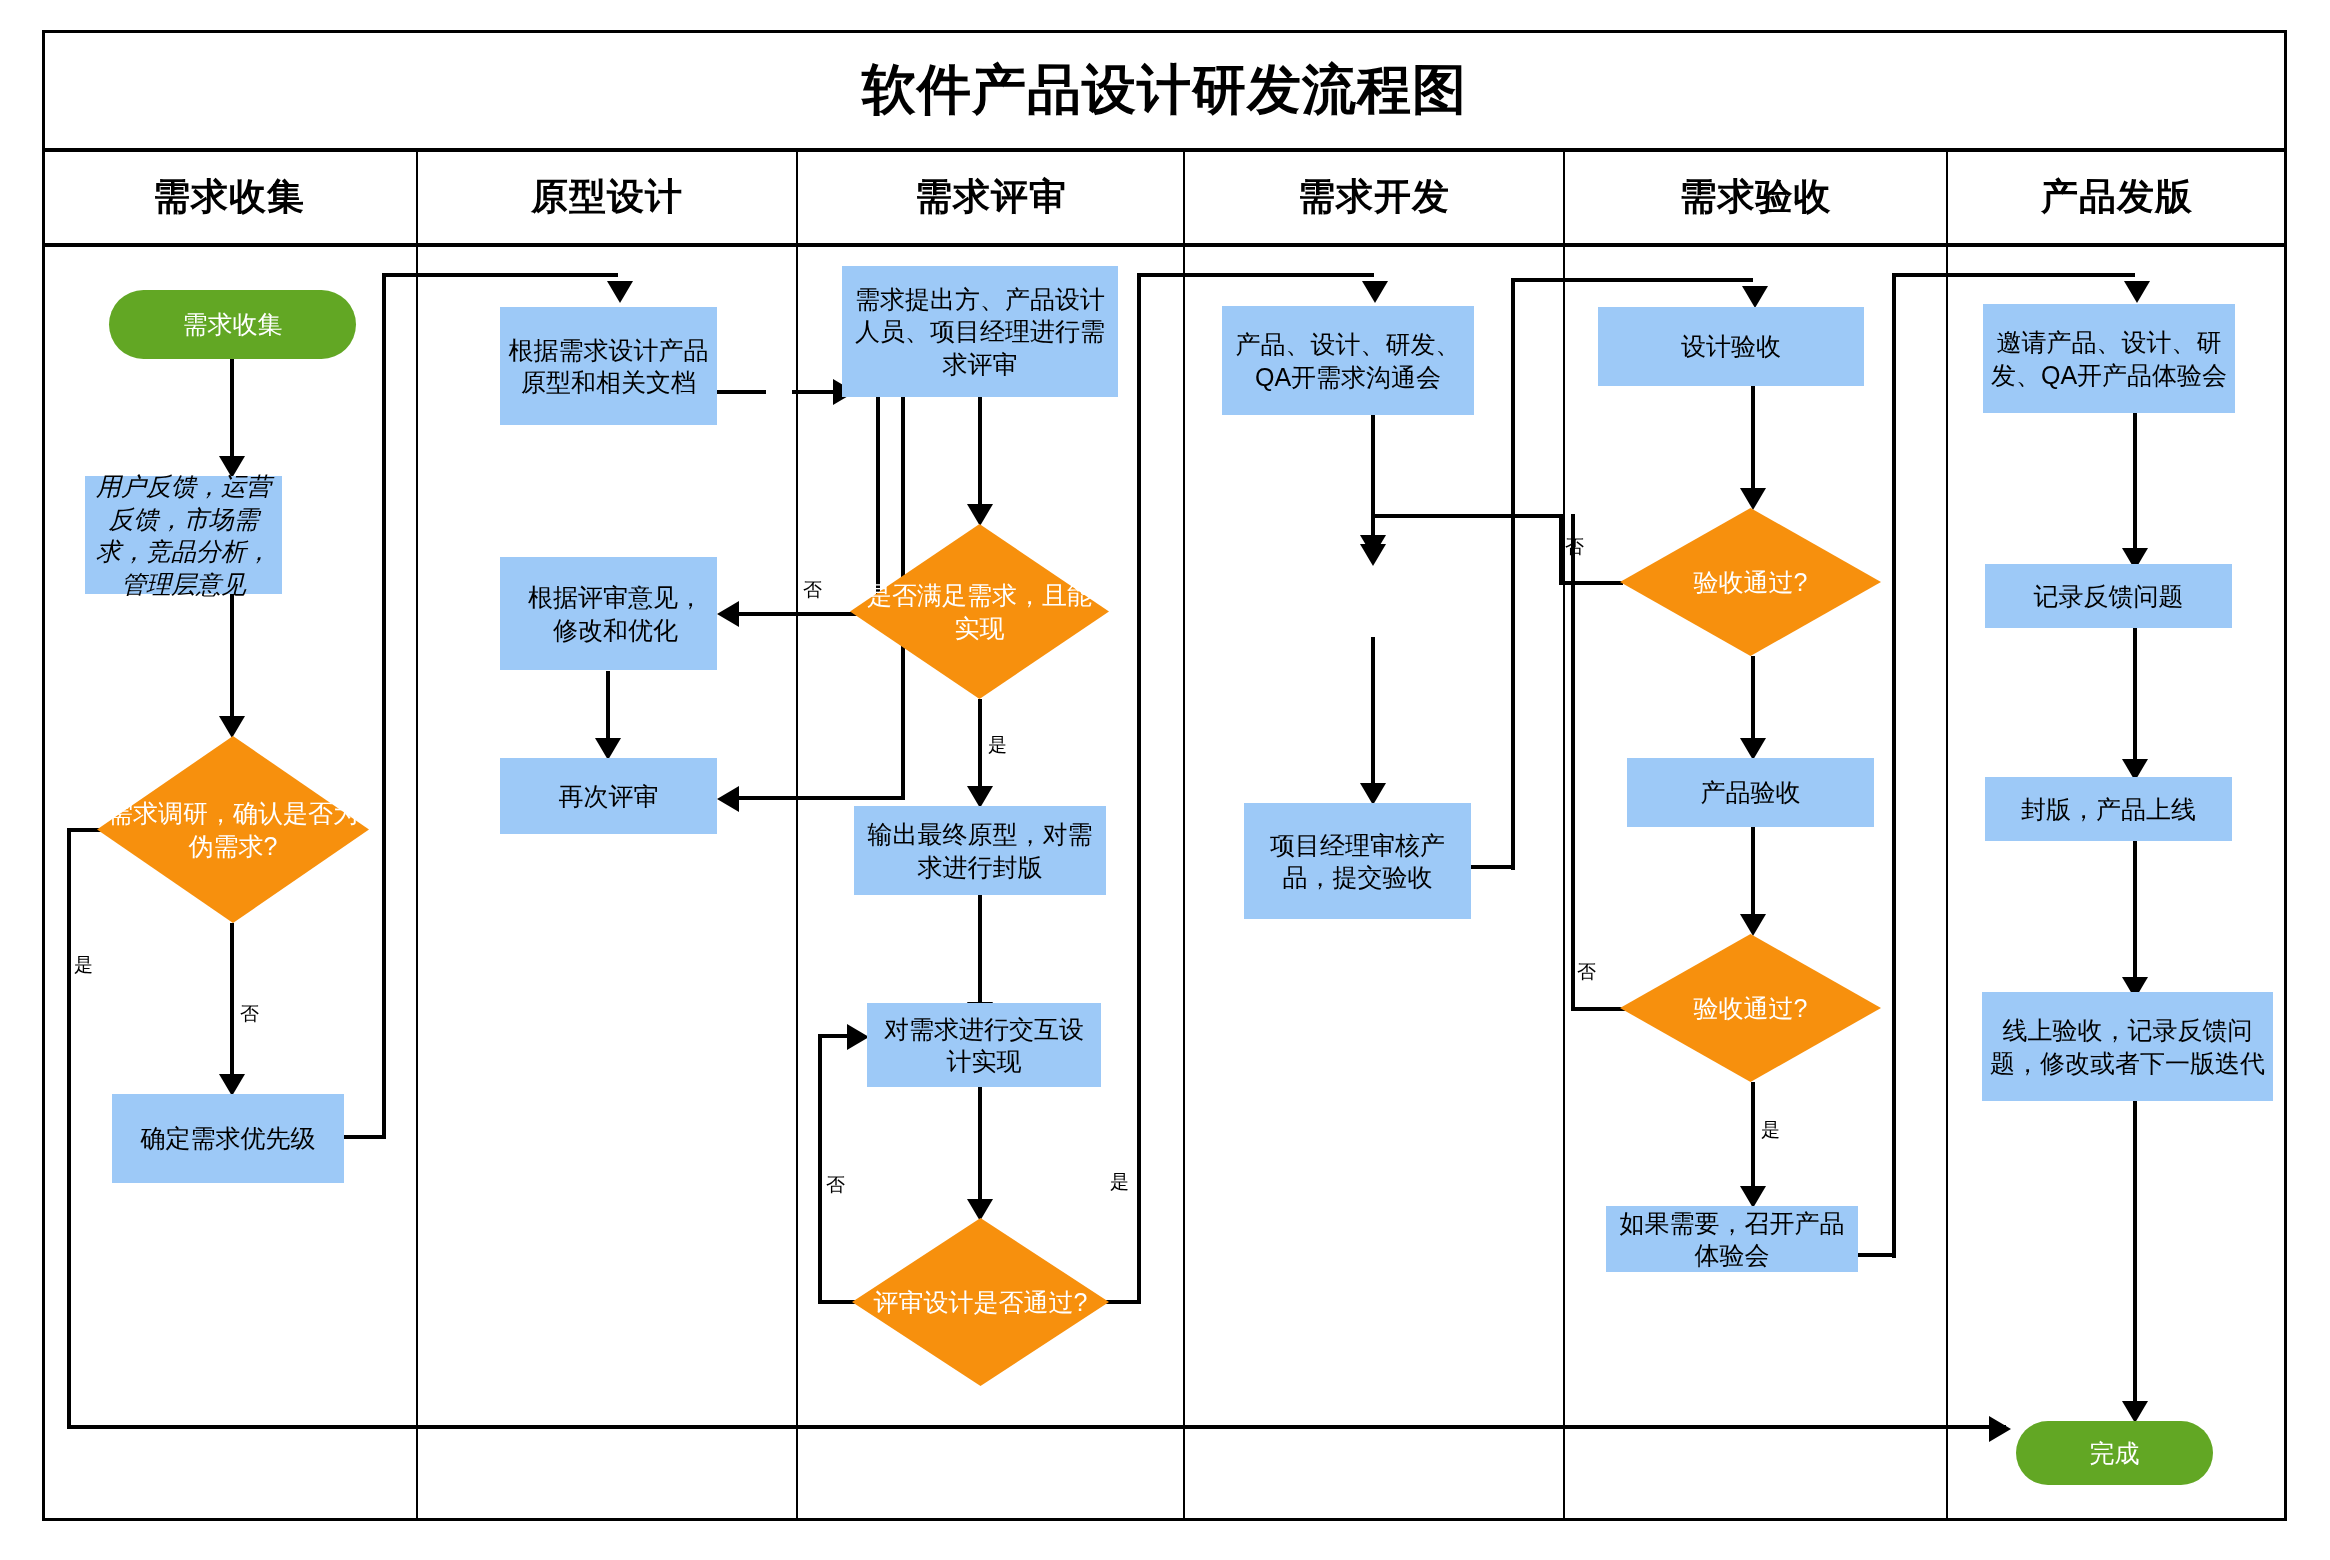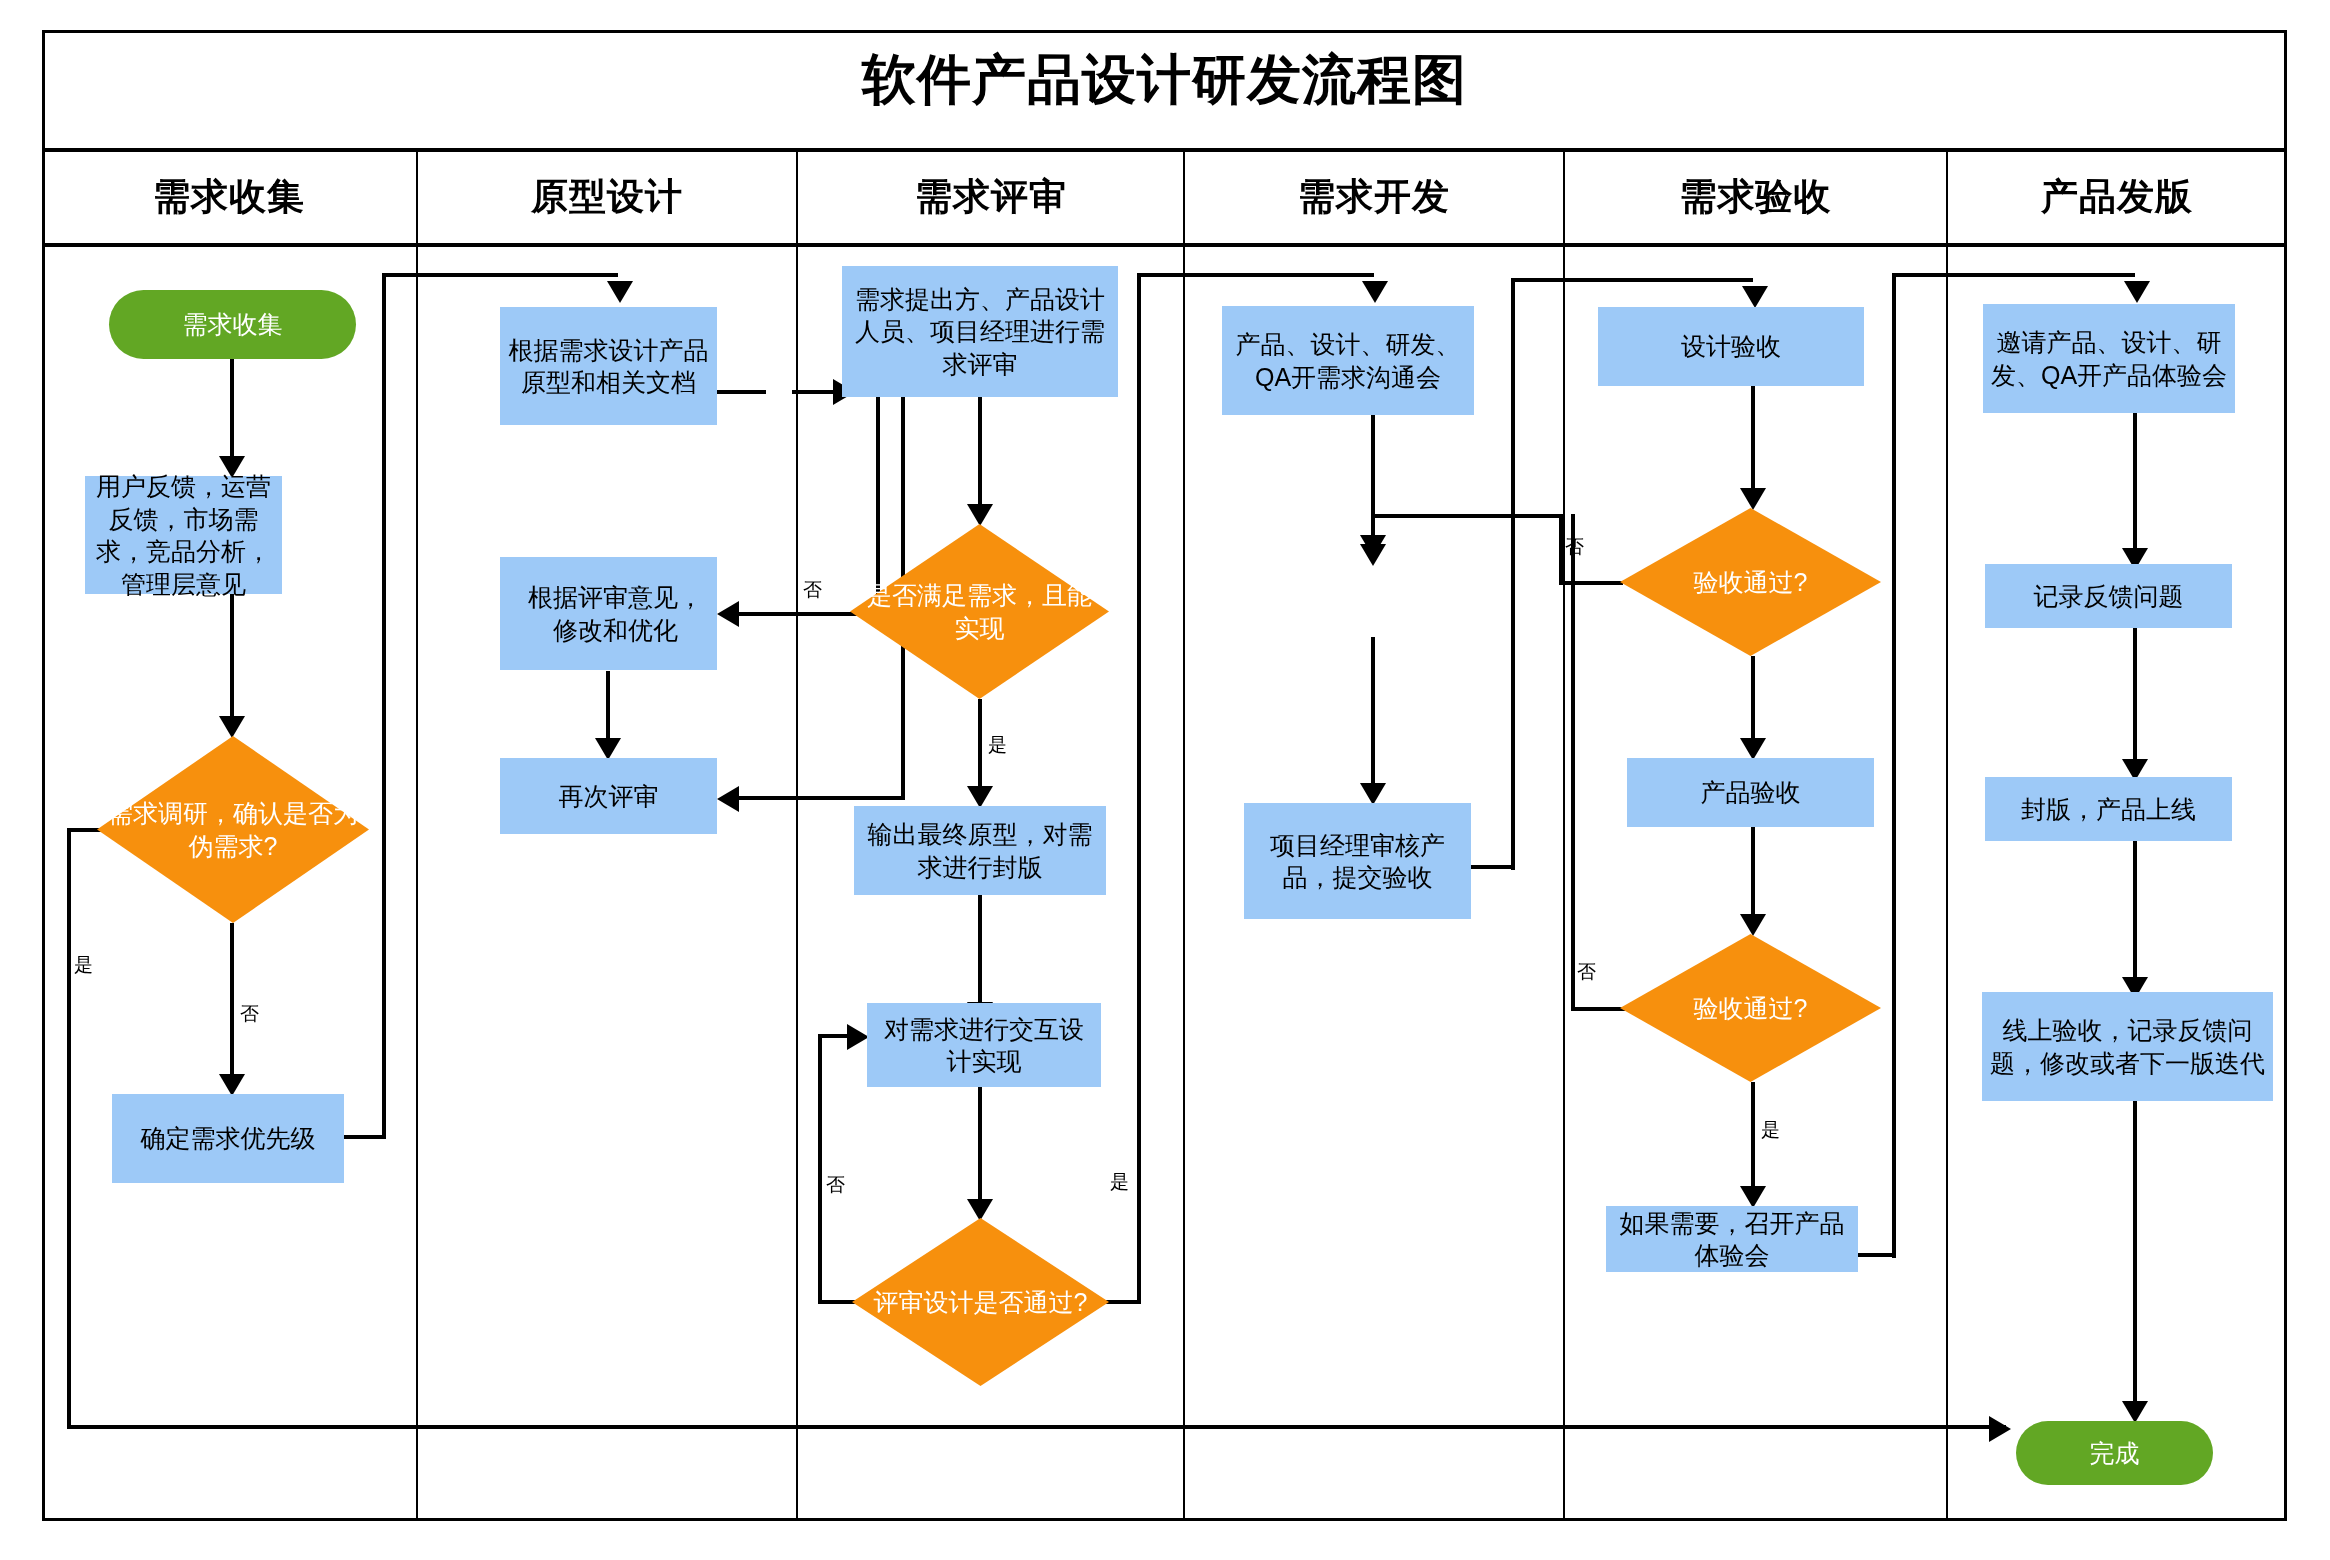--- a/index.html
+++ b/index.html
@@ -34,21 +34,21 @@
   }
   .vline {
     position: absolute;
     background: #000000;
     width: 1.5px;
   }
   
   #chart-title {
     position: absolute;
     left: 42px;
-    top: 20px;
+    top: 30px;
     width: 2245px;
     height: 120px;
     display: flex;
     align-items: center;
     justify-content: center;
     font-size: 54px;
     font-weight: bold;
     color: #000000;
     letter-spacing: 1px;
     box-sizing: border-box;
@@ -169,21 +169,21 @@
   <div class="lane-header" style="left:1565px;width:381px;">需求验收</div>
   <div class="lane-header" style="left:1947px;width:340px;">产品发版</div>
 
   <div class="node terminator" style="left:109px; top:290px; width:247px; height:69px;">
     <span class="txt">需求收集</span>
   </div>
 
   <div class="conn v" style="left:230px; top:359px; height:104px;"></div>
   <div class="arrow down" style="left:219px; top:456px;"></div>
 
-  <div class="node process" style="left:85px; top:476px; width:197px; height:118px;">
+  <div class="node process" style="left:85px; top:476px; width:197px; height:118px;font-style:italic;">
     <span class="txt">用户反馈，运营反馈，市场需求，竞品分析，管理层意见</span>
   </div>
 
   <div class="conn v" style="left:230px; top:594px; height:133px;"></div>
   <div class="arrow down" style="left:219px; top:716px;"></div>
 
   <div class="node decision" style="left:97px; top:736px; width:272px; height:187px;">
     <div class="diamond-shape"></div>
     <span class="txt">需求调研，确认是否为伪需求?</span>
   </div>

